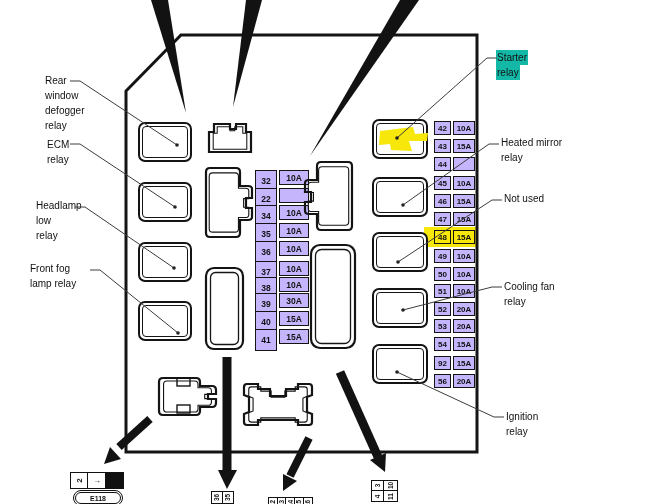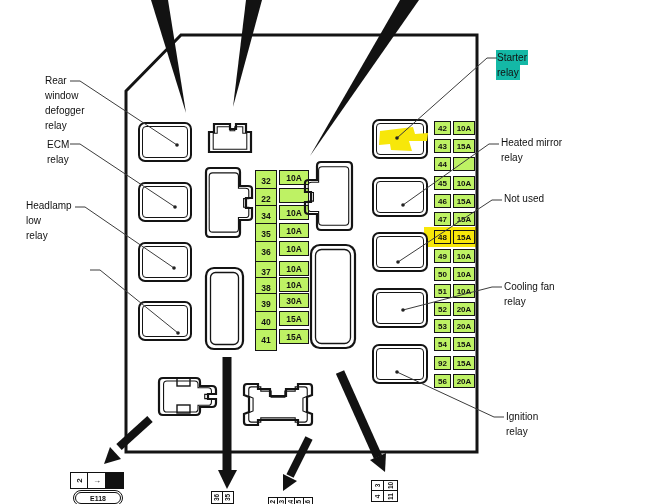--- a/index.html
+++ b/index.html
@@ -4,21 +4,21 @@
 <style>
   html,body{margin:0;padding:0;background:#fff;}
   #canvas{position:relative;width:650px;height:504px;background:#fff;overflow:hidden;
           font-family:"Liberation Sans",sans-serif;color:#111;}
   .hl-underlay{position:absolute;background:#F7E70A;z-index:1;}
   .lbl{position:absolute;z-index:2;font-size:10px;line-height:15px;color:#111;}
   .lbl span{display:block;}
   .hl-text{background:#14b8a6;padding:0 1px;width:fit-content;}
   .frow{position:absolute;display:flex;z-index:2;}
   .fno,.famp{display:flex;align-items:center;justify-content:center;border:1.6px solid #141414;
-             box-sizing:border-box;font-weight:bold;color:#111;background:#bef264;}
+             box-sizing:border-box;font-weight:bold;color:#111;background:#c4b5fd;}
   .L{left:255px;} .L .fno{width:22px;height:22px;font-size:8.5px;}
   .L .famp{width:30px;height:15px;font-size:8.5px;margin-left:2px;}
   .R{left:434px;} .R .fno{width:17px;height:14px;font-size:8px;}
   .R .famp{width:22px;height:14px;font-size:8px;margin-left:2px;}
   .hlrow .fno,.hlrow .famp{background:#F7E70A;}
   .relay{position:absolute;border:2.5px solid #141414;border-radius:7px;background:#fff;
          box-sizing:border-box;z-index:2;}
   .relay-inner{position:absolute;inset:2px;border:1.4px solid #141414;border-radius:4px;}
   .mini{position:absolute;display:flex;z-index:2;}
   .mcell{display:flex;align-items:center;justify-content:center;border:1.3px solid #111;
@@ -49,24 +49,28 @@
   <div class="lbl" style="left:45px;top:73px">
     <span>Rear</span>
     <span>window</span>
     <span>defogger</span>
     <span>relay</span>
   </div>
   <div class="lbl" style="left:47px;top:137px">
     <span>ECM</span>
     <span>relay</span>
   </div>
-  <div class="lbl" style="left:26px;top:198px">
+  <div class="lbl" style="left:36px;top:198px">
     <span>Headlamp</span>
     <span>low</span>
     <span>relay</span>
+  </div>
+  <div class="lbl" style="left:30px;top:261px">
+    <span>Front fog</span>
+    <span>lamp relay</span>
   </div>
 
   <div class="lbl" style="left:496px;top:50px">
     <span class="hl-text">Starter</span>
     <span class="hl-text">relay</span>
   </div>
   <div class="lbl" style="left:501px;top:135px">
     <span>Heated mirror</span>
     <span>relay</span>
   </div>

